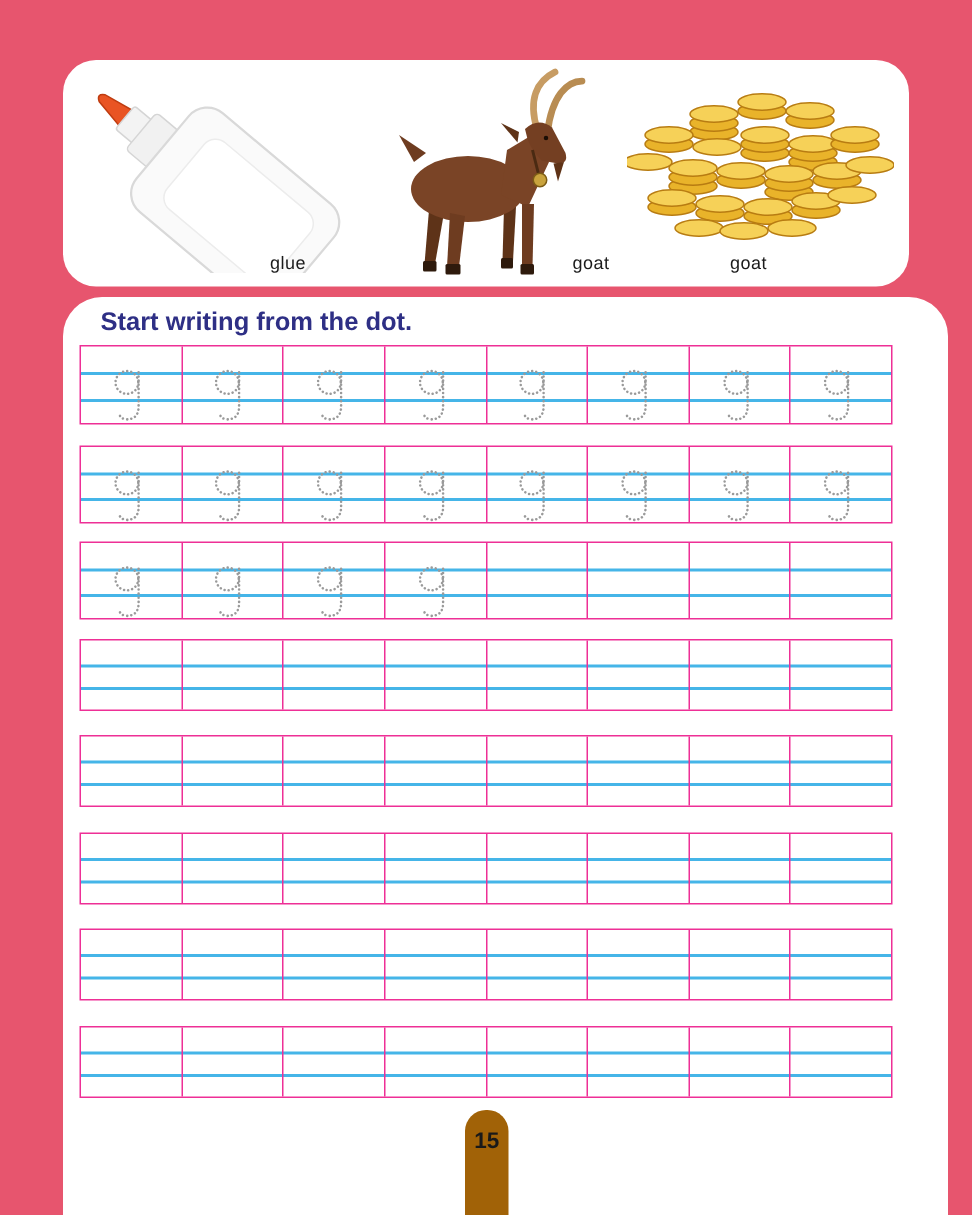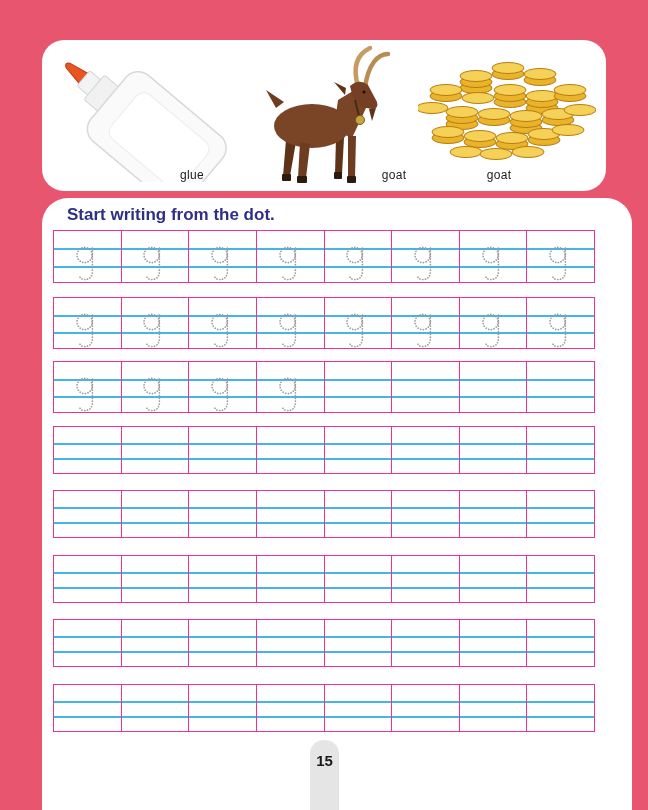--- a/index.html
+++ b/index.html
@@ -25,21 +25,21 @@
     position:absolute;left:11px;width:542px;
     border:1.6px solid #ee2f96;box-sizing:border-box;background:#fff;
   }
   .guide{position:absolute;left:0;right:0;height:2px;background:#45b5e8;}
   .cells{position:absolute;inset:0;display:flex;}
   .cell{flex:1;border-right:1.6px solid #ee2f96;display:flex;justify-content:center;}
   .cell:last-child{border-right:none;}
   .trace-letter{display:block;}
   .page-tab{
     position:absolute;left:310px;top:740px;width:29px;height:70px;
-    background:#e5e5e5;border-radius:14px 14px 0 0;
+    background:#a16207;border-radius:14px 14px 0 0;
     text-align:center;box-sizing:border-box;padding-top:12px;
     font-size:15px;font-weight:bold;color:#191919;z-index:5;
   }
 </style>
 </head>
 <body>
 
 <div class="screen">
 
   <div class="card top-card">

